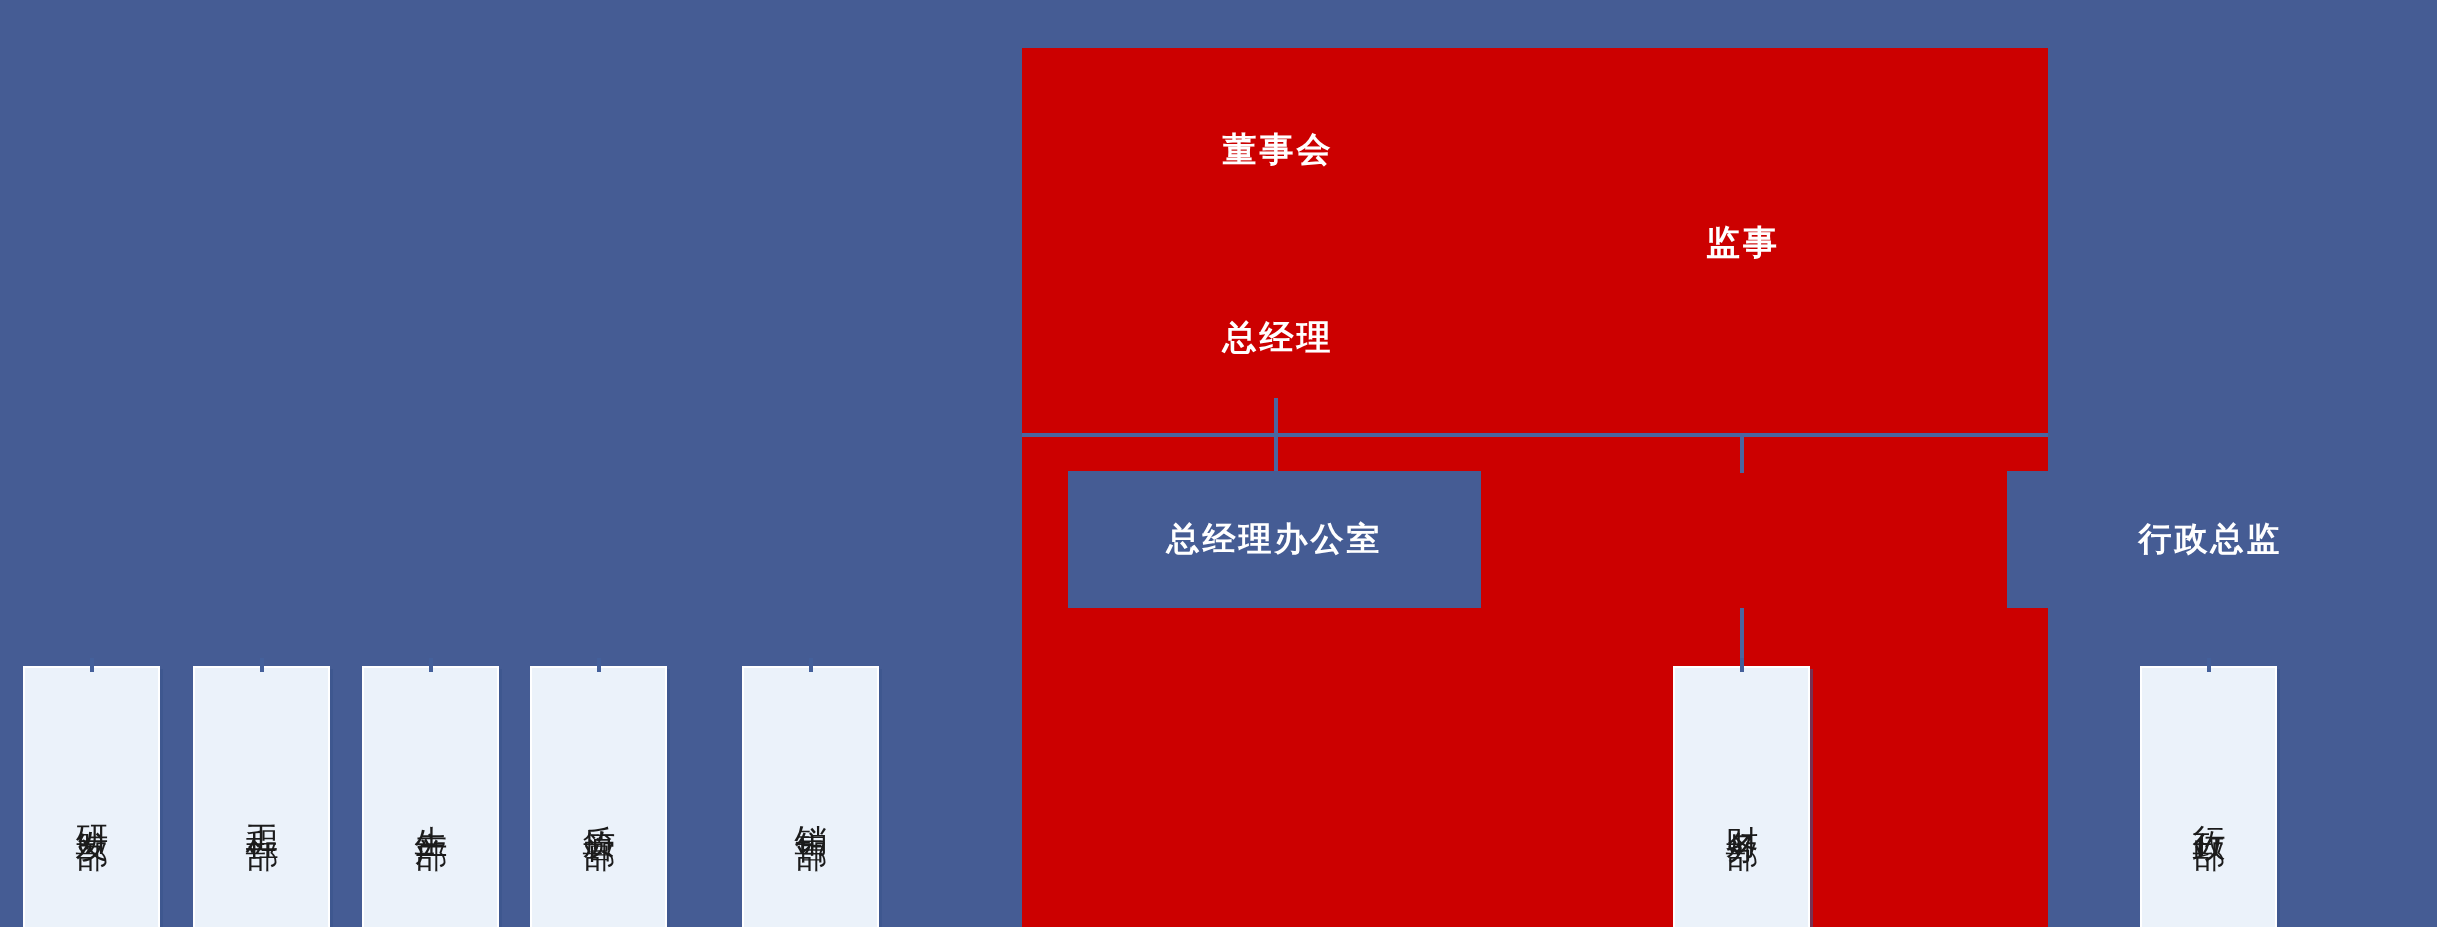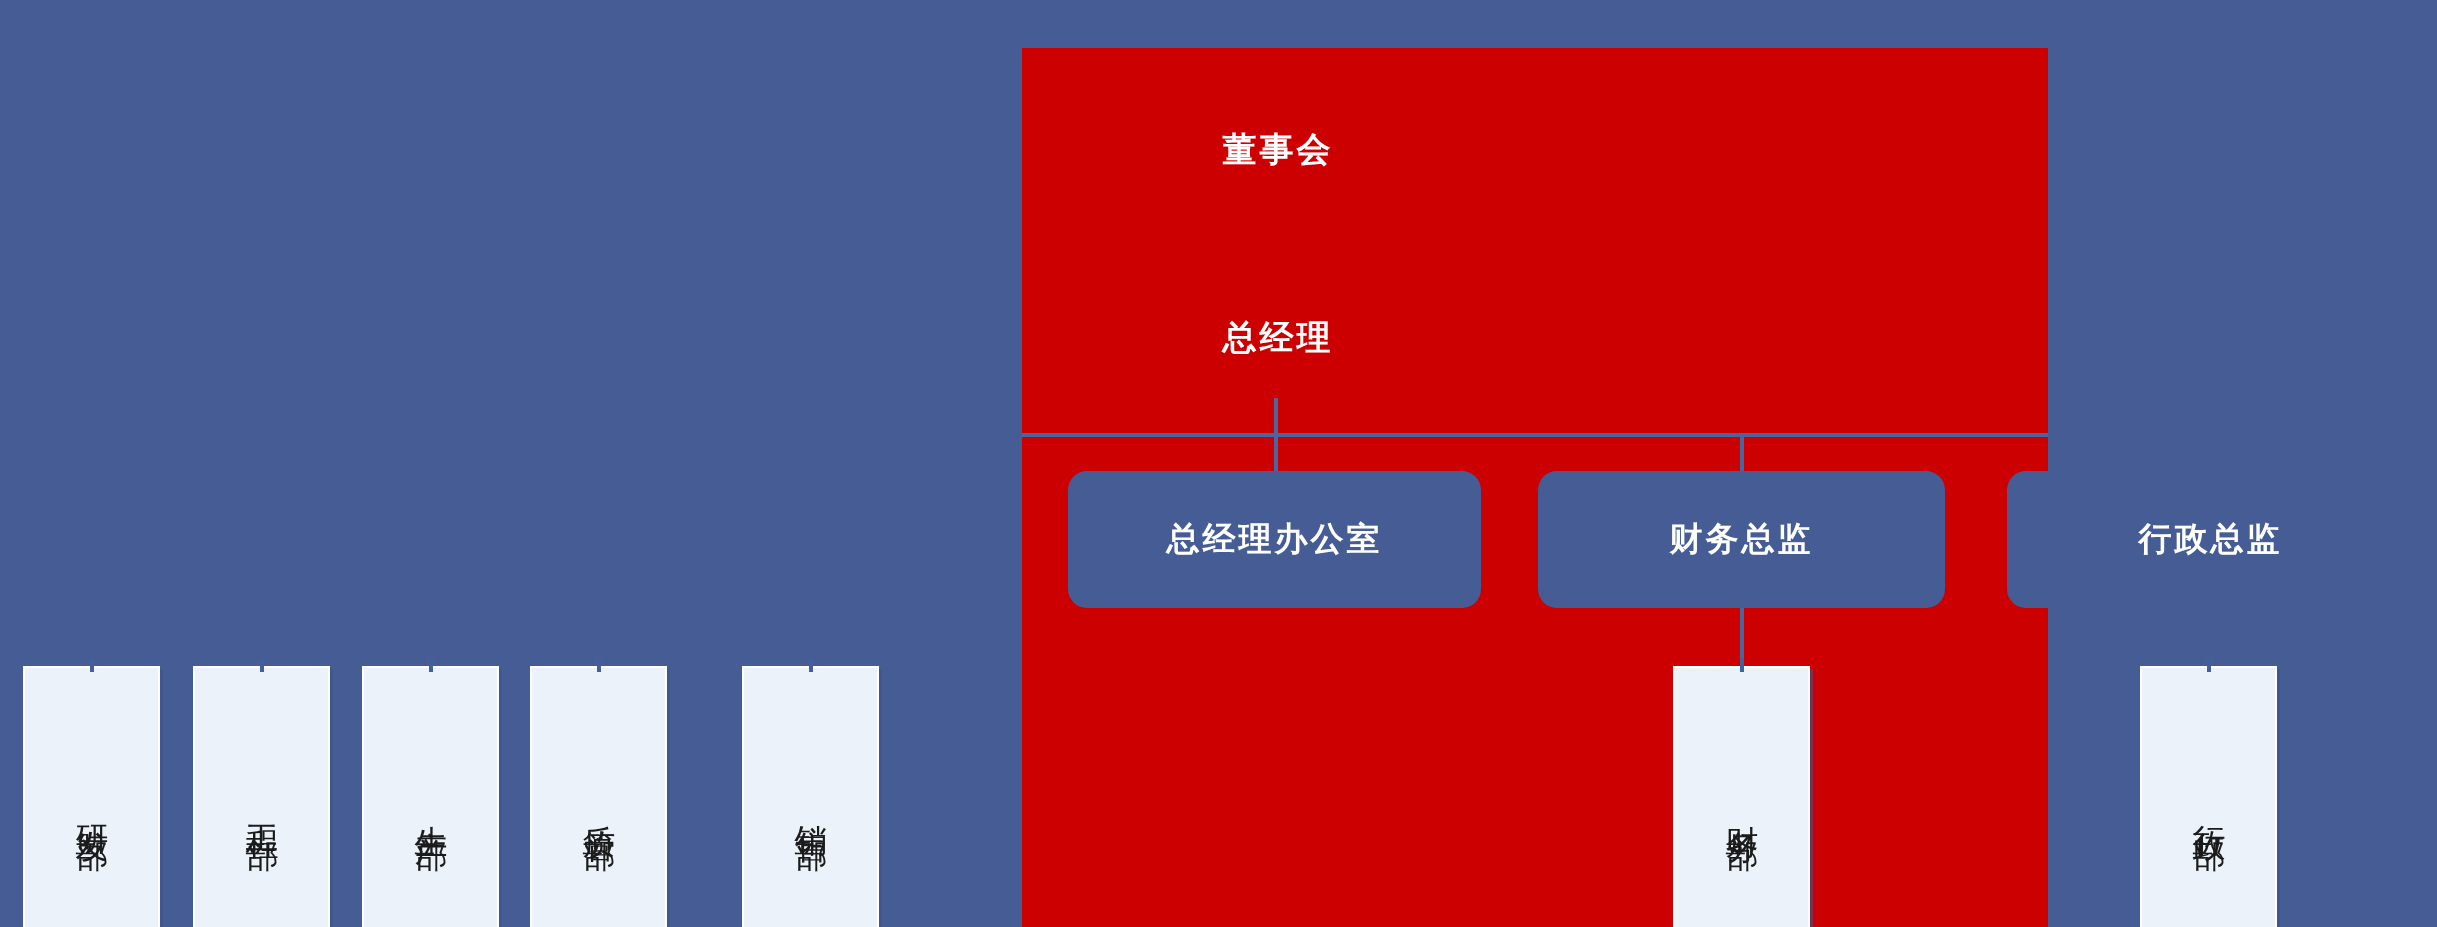--- a/index.html
+++ b/index.html
@@ -51,21 +51,20 @@
     height: 137px;
     background: #455C94;
     color: #FFFFFF;
     font-size: 33px;
     font-weight: bold;
     letter-spacing: 3px;
     display: flex;
     align-items: center;
     justify-content: center;
     white-space: nowrap;
-    border-radius: 19px;
   }
   .box-gm-office   { left: 1068px; width: 413px; }
   .box-finance-dir { left: 1538px; width: 407px; }
   .box-admin-dir   { left: 2007px; width: 407px; }
 
   .dept-box {
     position: absolute;
     top: 618px;
     width: 137px;
     height: 284px;
@@ -109,24 +108,24 @@
 <div class="canvas">
 
   <div class="red-region"></div>
 
   <div class="line h-bus"></div>
   <div class="line v-gm"></div>
   <div class="line v-fin-t"></div>
   <div class="line v-fin-b"></div>
 
   <div class="top-label lbl-board">董事会</div>
+  <div class="top-label lbl-supervisor">监事</div>
   <div class="top-label lbl-gm">总经理</div>
 
   <div class="blue-box box-gm-office">总经理办公室</div>
-  <div class="blue-box box-finance-dir">财务总监</div>
   <div class="blue-box box-admin-dir">行政总监</div>
 
   <div class="dept-box dept-rd">
     <div class="dept-stub"></div>
     <div class="dept-text">研发部</div>
   </div>
   <div class="dept-box dept-eng">
     <div class="dept-stub"></div>
     <div class="dept-text">工程部</div>
   </div>

